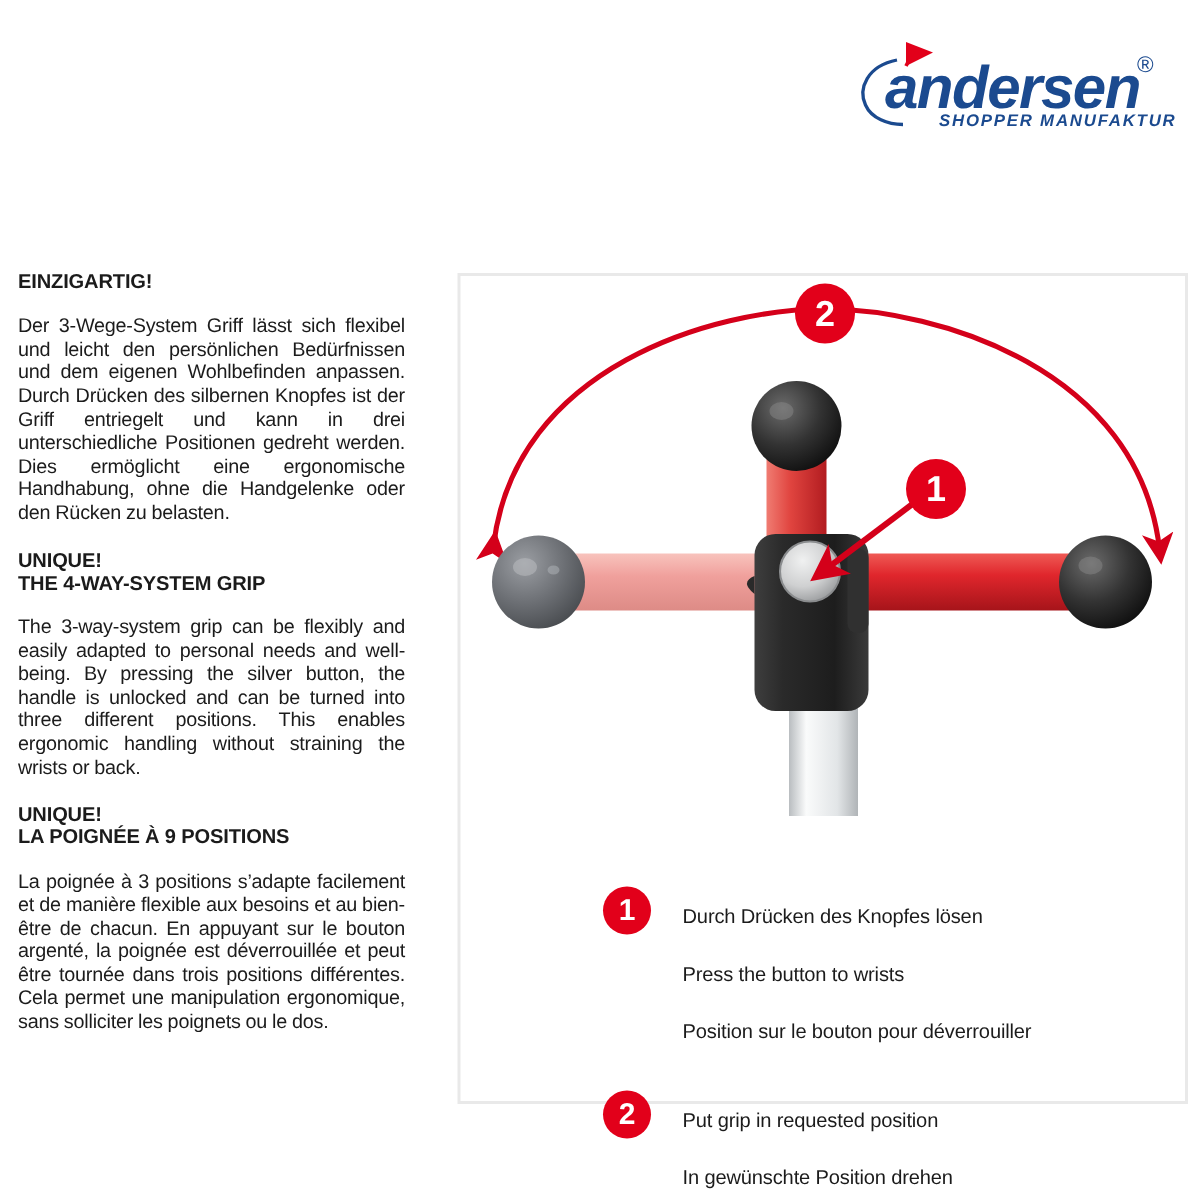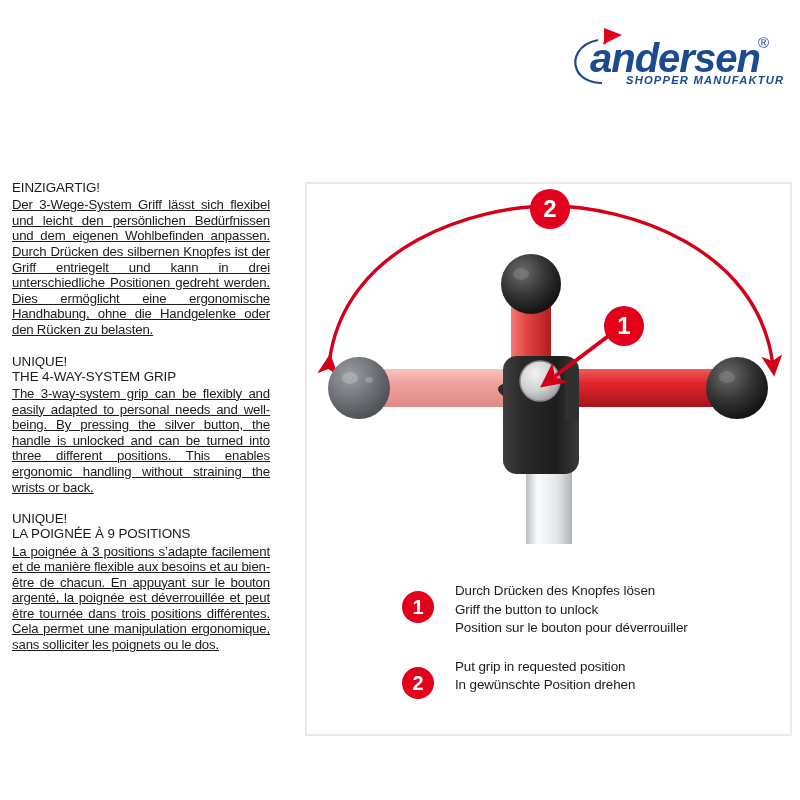--- a/index.html
+++ b/index.html
@@ -20,35 +20,34 @@
   }
 
   
   #left-col{
     position:absolute;
     left:12px; top:180px;
     width:258px;
   }
   .block{ margin-bottom:16px; }
   .heading{
-    font-weight:normal;
+    font-weight:bold;
     font-size:13.4px;
     line-height:15.2px;
     color:#1b1b1b;
     letter-spacing:-0.1px;
   }
   .body-text{
     font-size:13.2px;
     line-height:15.6px;
     color:#1b1b1b;
     text-align:justify;
-    margin-top:2px;
+    margin-top:14px;
     letter-spacing:-0.15px;
     word-spacing:-0.2px;
-    text-decoration:underline;
   }
   #block-fr{ margin-bottom:0; }
 
   
   #panel{
     position:absolute;
     left:305px; top:182px;
     width:487px; height:554px;
     background:#ffffff;
     border:2px solid #e9e9e9;
@@ -85,21 +84,21 @@
     text-align:center;
     margin-top:9px;
   }
   .legend-lines{
     margin-left:21px;
     font-size:13.4px;
     line-height:18.6px;
     color:#1b1b1b;
     letter-spacing:-0.1px;
   }
-  .legend-lines div{ white-space:nowrap; }
+  .legend-lines div{ white-space:nowrap;margin-top:20px; }
 </style>
 </head>
 <body>
 
 <div id="logo">
   <svg viewBox="0 0 216 58" width="216" height="58">
 
     <path d="M30 12 C10 16 4 31 9 42 C13 51 24 55 34 55" fill="none" stroke="#1b4a8f" stroke-width="2.2"></path>
 
     <text x="22" y="44" font-family="'Liberation Sans', sans-serif" font-size="40" font-weight="bold" font-style="italic" fill="#1b4a8f" letter-spacing="-1">andersen</text>
@@ -236,21 +235,21 @@
       </g>
     </svg>
   </div>
 
   <div id="legend">
 
     <div class="legend-row">
       <div class="badge">1</div>
       <div class="legend-lines">
         <div>Durch Drücken des Knopfes lösen</div>
-        <div>Griff the button to unlock</div>
+        <div>Press the button to wrists</div>
         <div>Position sur le bouton pour déverrouiller</div>
       </div>
     </div>
 
     <div class="legend-row">
       <div class="badge">2</div>
       <div class="legend-lines">
         <div>Put grip in requested position</div>
         <div>In gewünschte Position drehen</div>
       </div>

